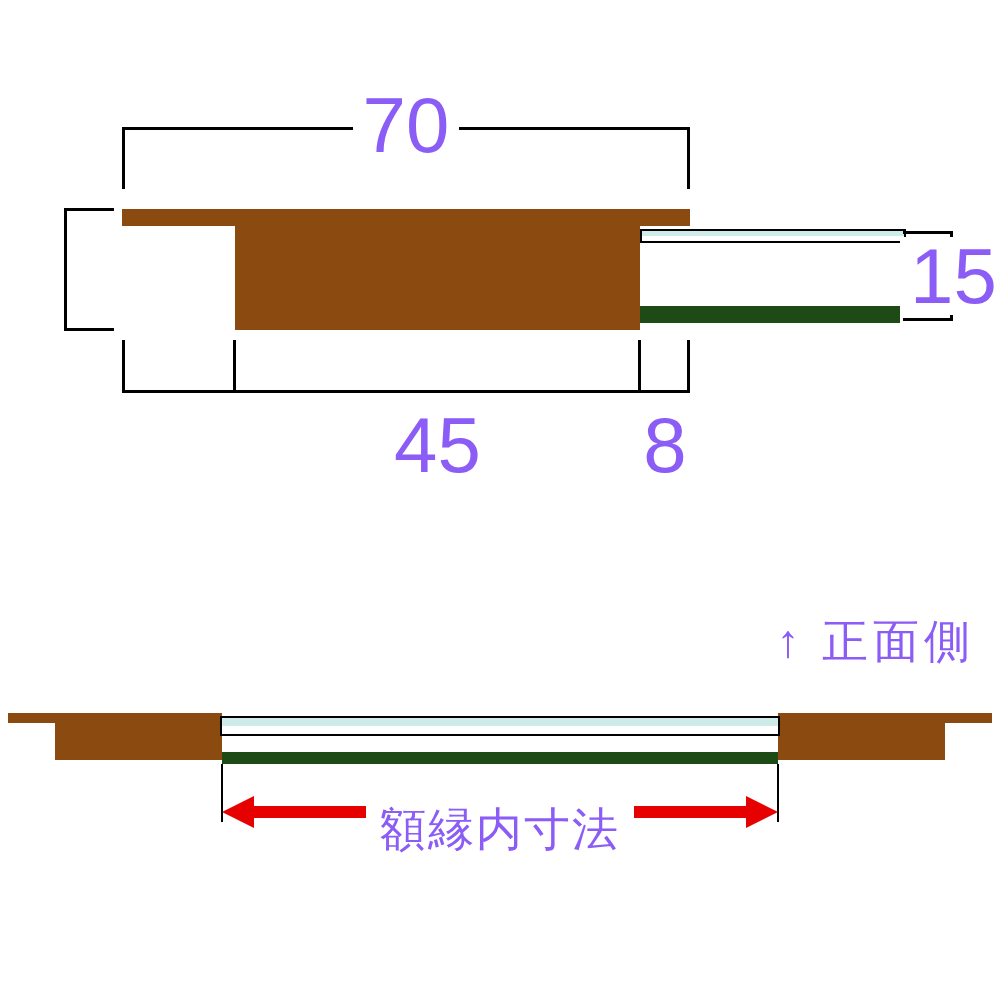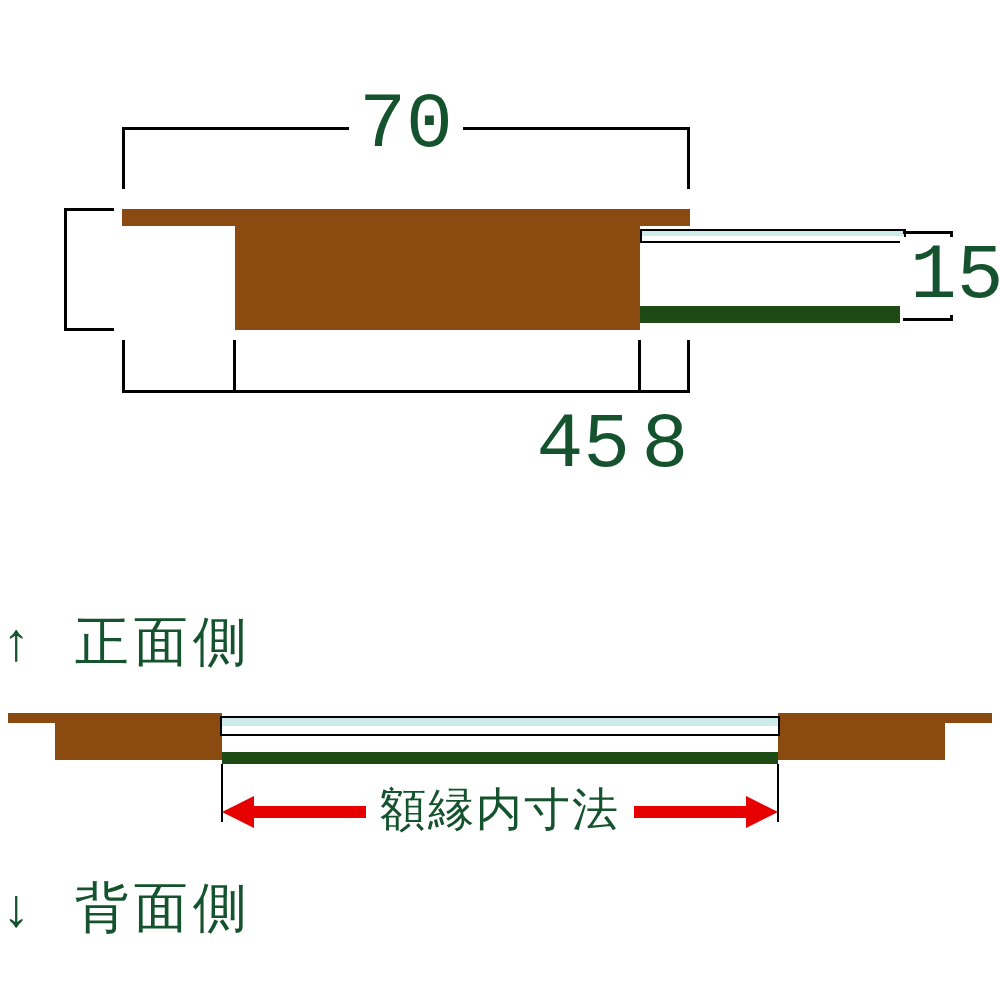--- a/index.html
+++ b/index.html
@@ -1,32 +1,32 @@
 <!DOCTYPE html>
 <html style="--wood: #8a4a10; --glass: #cdece9; --backing: #1e4b15; --arrow: #e60000; --line: #000000;"><head>
 <meta charset="utf-8">
 <style>
   html,body{margin:0;padding:0;background:#fff;}
   .canvas{
     position:relative;width:1000px;height:1000px;background:#fff;overflow:hidden;
-    font-family:Liberation Mono, monospace;color:#14532d;
+    font-family:Liberation Sans, sans-serif;color:#8b5cf6;
   }
   .hline,.vline{position:absolute;background:var(--line,#000);}
   .num-wrap{position:absolute;text-align:center;font-size:78px;line-height:1;}
   .num-wrap span{background:#fff;padding:0 10px;display:inline-block;}
   .wood{position:absolute;background:var(--wood,#8a4a10);}
   .glass{
     position:absolute;border:2px solid var(--line,#000);
     background:linear-gradient(180deg,var(--glass,#cdece9) 0 52%,#ffffff 52% 100%);
   }
   .backing{position:absolute;background:var(--backing,#1e4b15);}
-  .cjk{position:absolute;left:0;right:25px;text-align:left;font-size:54px;line-height:1.2;letter-spacing:5px;}
+  .cjk{position:absolute;left:0;right:25px;text-align:right;font-size:46px;line-height:1.2;letter-spacing:5px;}
   .arrow-shaft{position:absolute;background:var(--arrow,#e60000);}
   .arrow-head{position:absolute;width:0;height:0;}
-  .inner-label{position:absolute;text-align:center;font-size:46px;line-height:1.2;letter-spacing:2px;z-index:3;}
+  .inner-label{position:absolute;text-align:center;font-size:46px;line-height:1.2;letter-spacing:2px;z-index:3;margin-top:16px;}
   .inner-label span{background:#fff;padding:0 14px;display:inline-block;}
 </style>
 </head>
 <body>
 
 <div class="canvas">
 
   <div class="hline" style="left:122px;top:127px;width:568px;height:3px;"></div>
   <div class="vline" style="left:122px;top:127px;width:3px;height:62px;"></div>
   <div class="vline" style="left:687px;top:127px;width:3px;height:62px;"></div>
@@ -50,21 +50,21 @@
   <div class="vline" style="left:950px;top:231px;width:3px;height:90px;"></div>
   <div class="num-wrap" style="left:900px;top:237px;width:104px;">
     <span>15</span>
   </div>
 
   <div class="vline" style="left:122px;top:340px;width:3px;height:52px;"></div>
   <div class="vline" style="left:233px;top:340px;width:3px;height:52px;"></div>
   <div class="vline" style="left:638px;top:340px;width:3px;height:52px;"></div>
   <div class="vline" style="left:687px;top:340px;width:3px;height:52px;"></div>
   <div class="hline" style="left:122px;top:390px;width:568px;height:3px;"></div>
-  <div class="num-wrap" style="left:235px;top:406px;width:405px;text-align:right;">
+  <div class="num-wrap" style="left:235px;top:406px;width:405px;">
     <span>45</span>
   </div>
   <div class="num-wrap" style="left:615px;top:406px;width:100px;">
     <span>8</span>
   </div>
 
   <div class="cjk" style="top:614px;">
     <span>↑ 正面側</span>
   </div>
 
@@ -79,17 +79,14 @@
   <div class="vline" style="left:221px;top:764px;width:2px;height:58px;"></div>
   <div class="vline" style="left:777px;top:764px;width:2px;height:58px;"></div>
 
   <div class="arrow-shaft" style="left:248px;top:806px;width:504px;height:12px;"></div>
   <div class="arrow-head" style="left:222px;top:796px;border-top:16px solid transparent;border-bottom:16px solid transparent;border-right:32px solid var(--arrow,#e60000);"></div>
   <div class="arrow-head" style="left:746px;top:796px;border-top:16px solid transparent;border-bottom:16px solid transparent;border-left:32px solid var(--arrow,#e60000);"></div>
   <div class="inner-label" style="left:222px;top:786px;width:556px;">
     <span>額縁内寸法</span>
   </div>
 
-  <div class="cjk" style="top:880px;">
-    <span>↓ 背面側</span>
-  </div>
 
 </div>
 
 </body></html>

